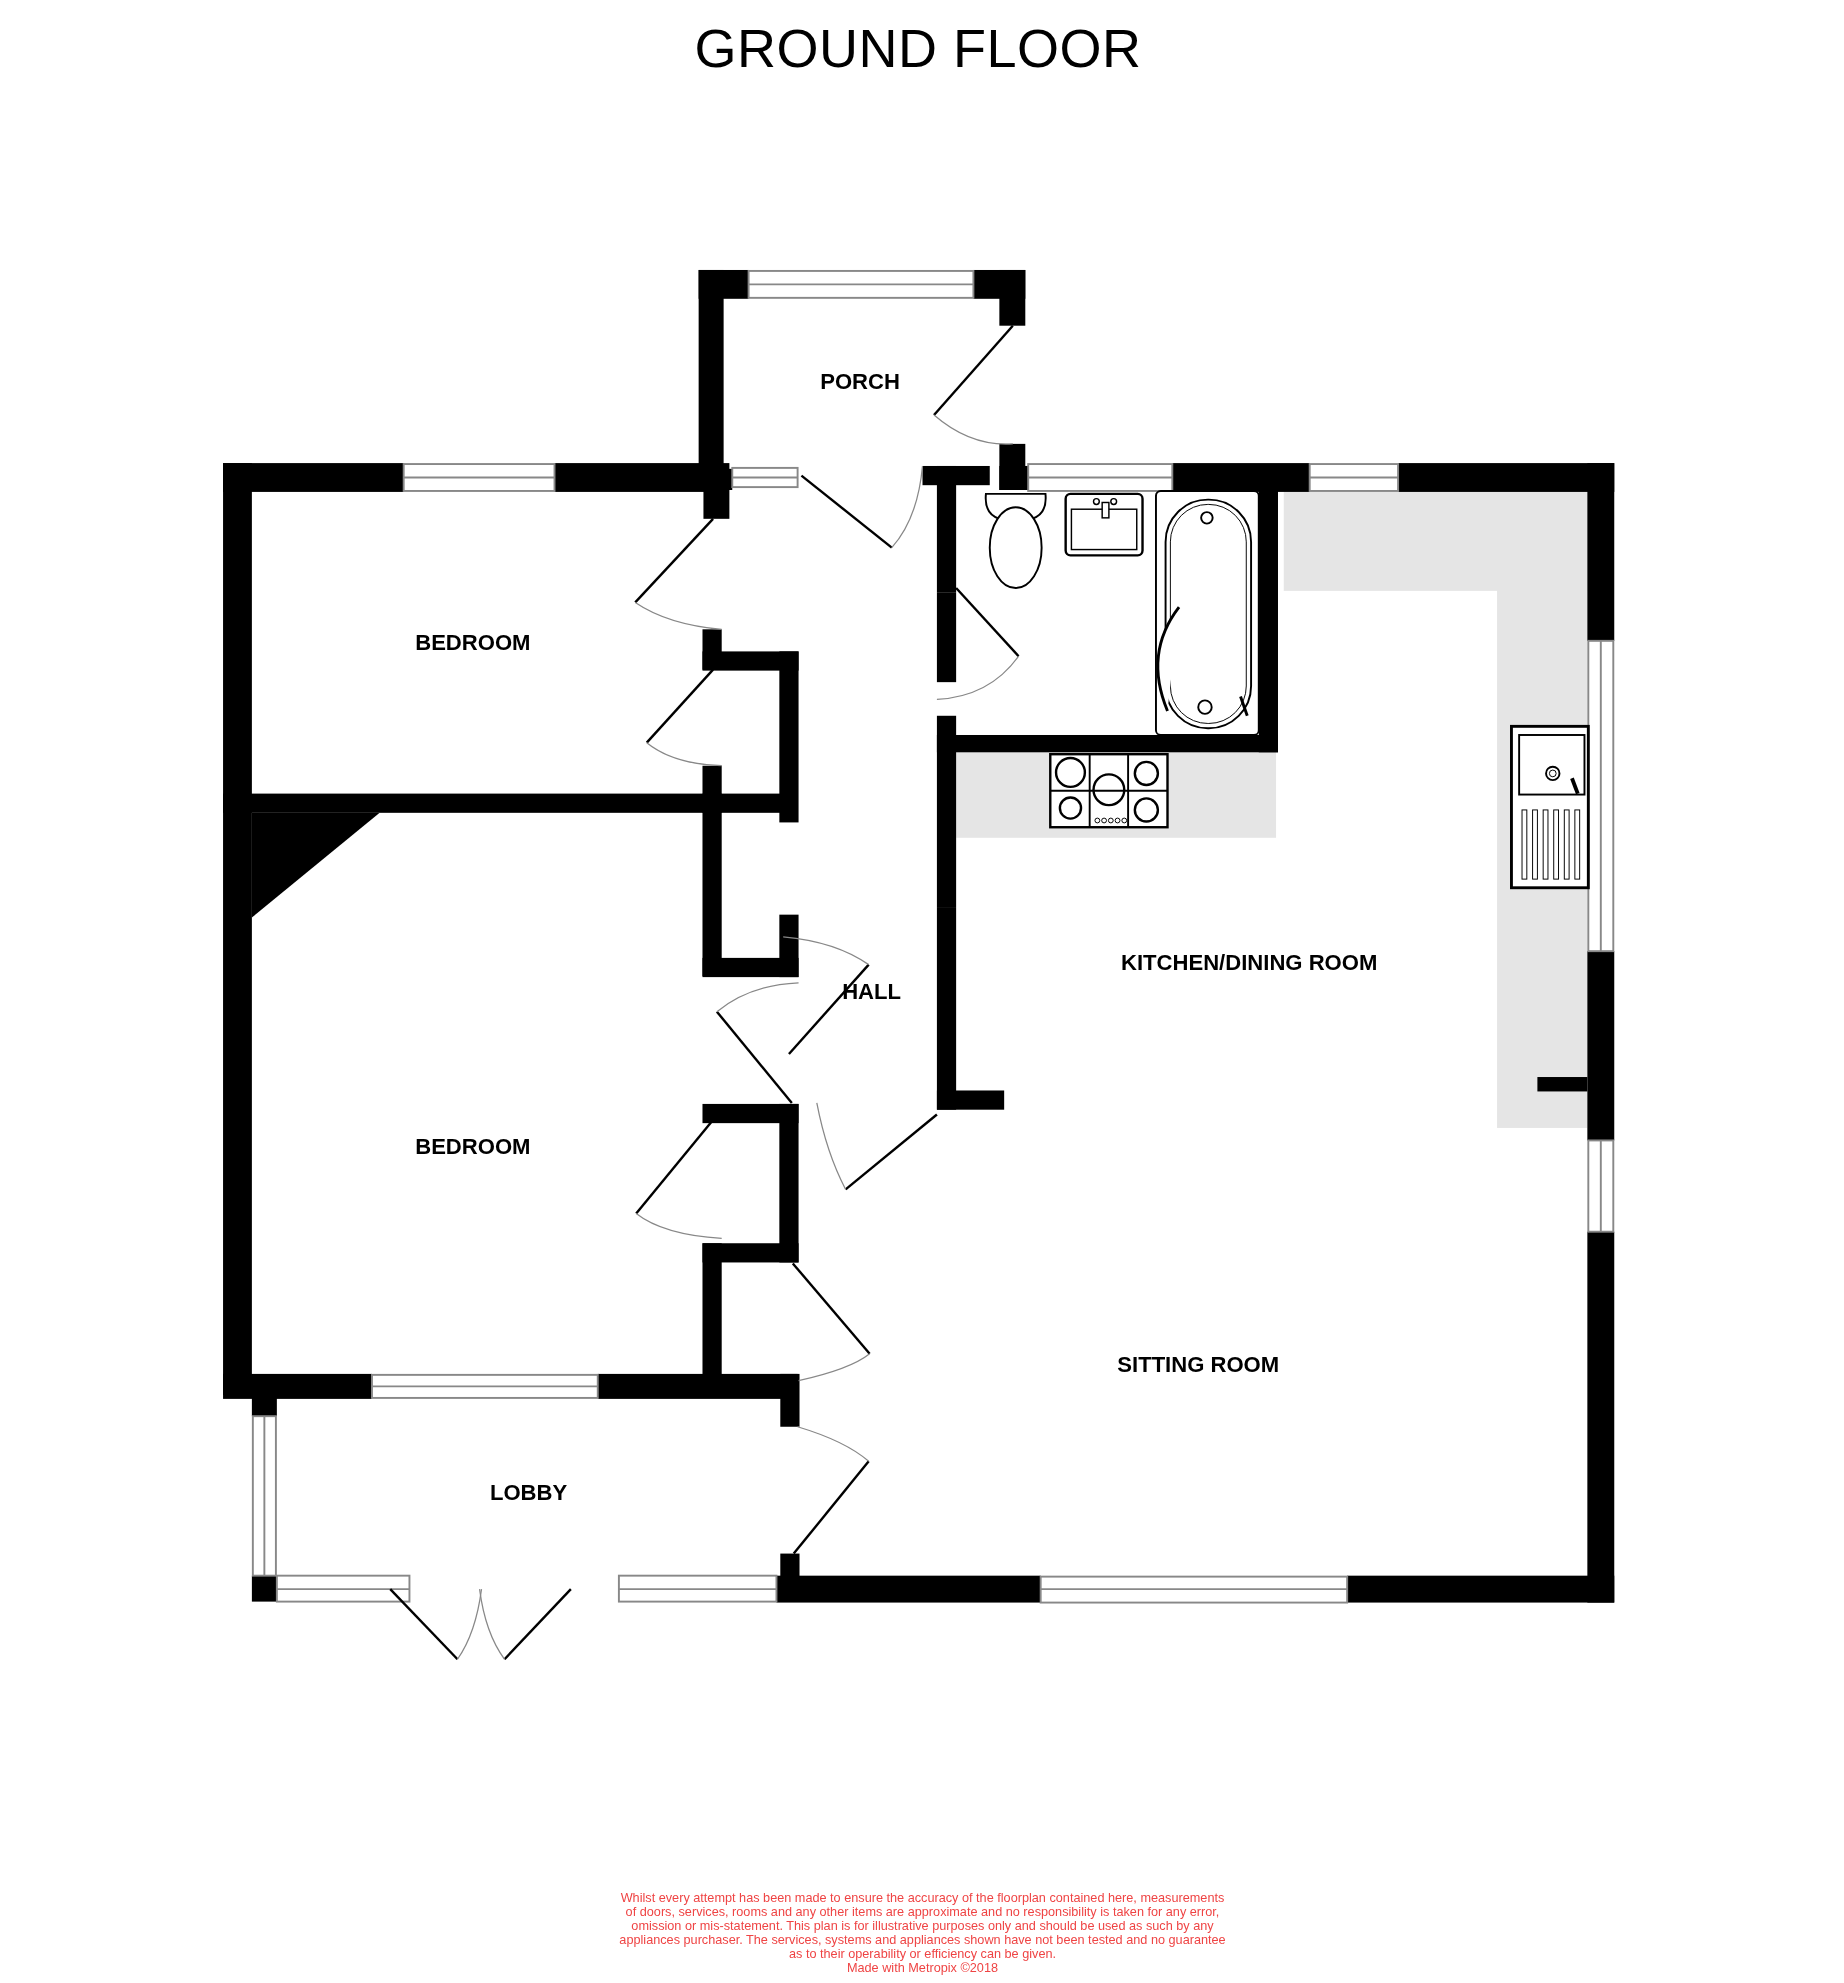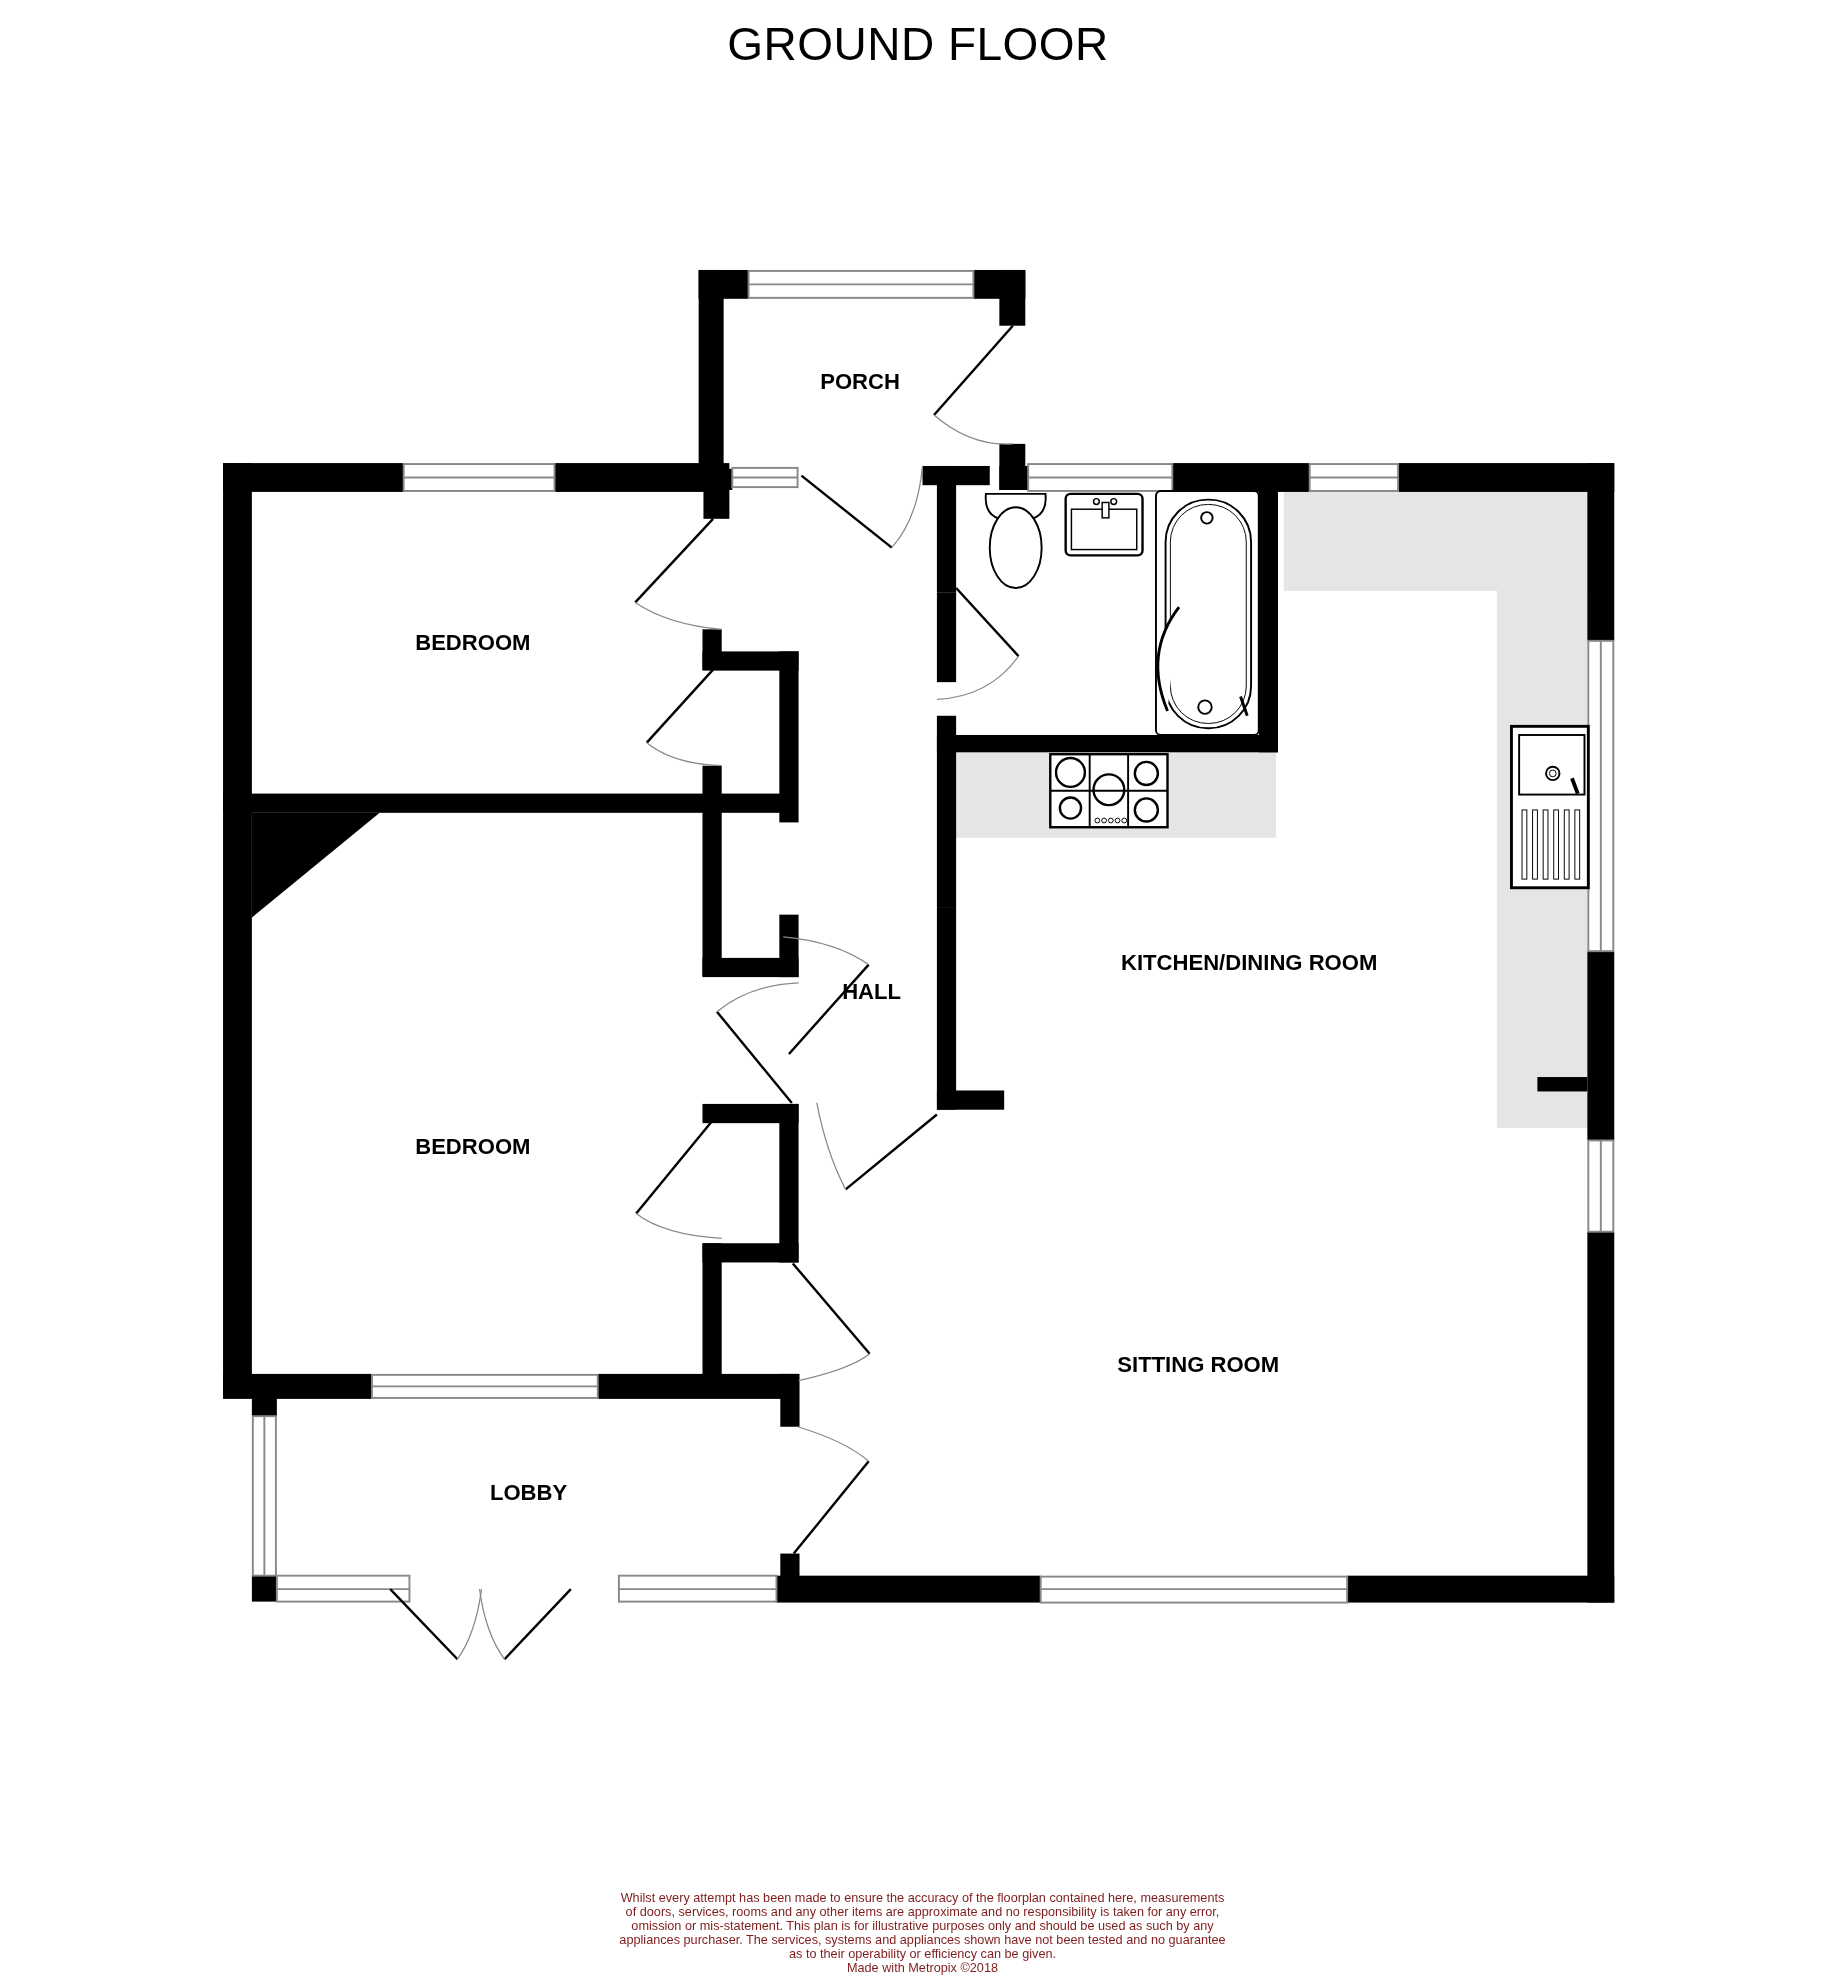--- a/index.html
+++ b/index.html
@@ -1,20 +1,20 @@
 <!DOCTYPE html>
 <html><head>
 <meta charset="utf-8">
 <style>
   html, body { margin: 0; padding: 0; background: #ffffff; }
   body { width: 1845px; height: 1984px; position: relative; overflow: hidden; font-family: "Liberation Sans", sans-serif; }
-  .title { position: absolute; top: 17.3px; left: 0; width: 1836px; text-align: center; font-size: 46px; color: #000; letter-spacing: 0.5px; }
+  .title { position: absolute; top: 17.3px; left: 0; width: 1836px; text-align: center; font-size: 54px; color: #000; letter-spacing: 0.5px; }
   svg.plan { position: absolute; left: 0; top: 0; }
   .room-label { font-family: "Liberation Sans", sans-serif; font-weight: bold; font-size: 23px; fill: #000; text-anchor: middle; }
-  .disclaimer { position: absolute; top: 1891px; left: 538px; width: 769px; text-align: center; font-size: 12.7px; line-height: 14px; color: #7f1d1d; font-family: "Liberation Sans", sans-serif; }
+  .disclaimer { position: absolute; top: 1891px; left: 538px; width: 769px; text-align: center; font-size: 12.7px; line-height: 14px; color: #ef4444; font-family: "Liberation Sans", sans-serif; }
   .disclaimer div { white-space: nowrap; }
 </style>
 </head>
 <body>
 
 <div class="title">GROUND FLOOR</div>
 
 <svg class="plan" width="1845" height="1984" viewBox="0 0 1920 2065">
 
   <g fill="#e5e5e5">

